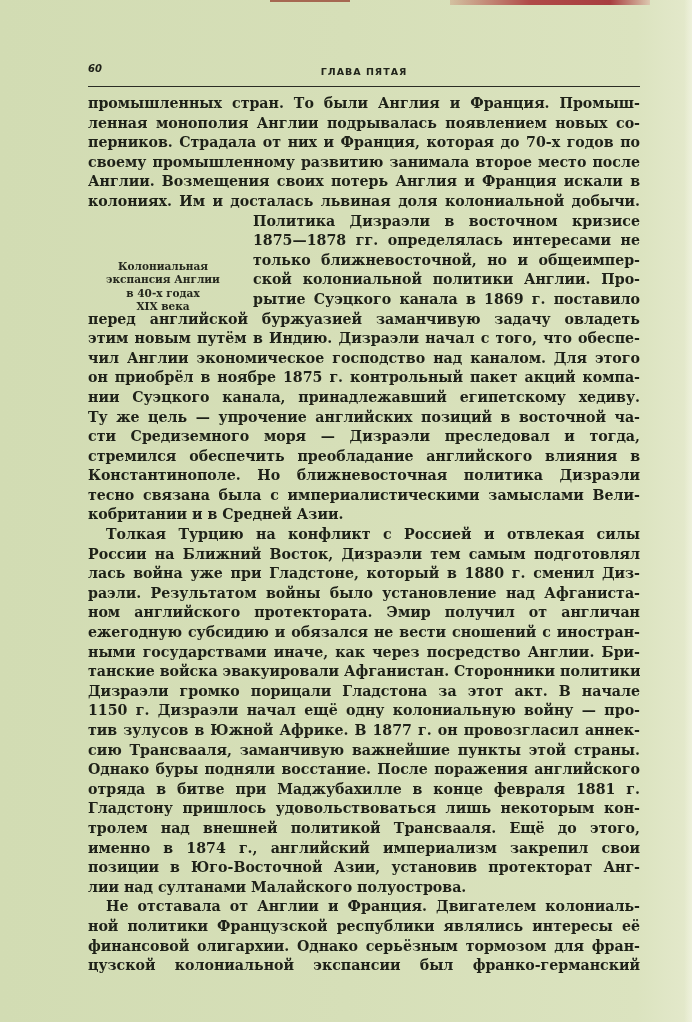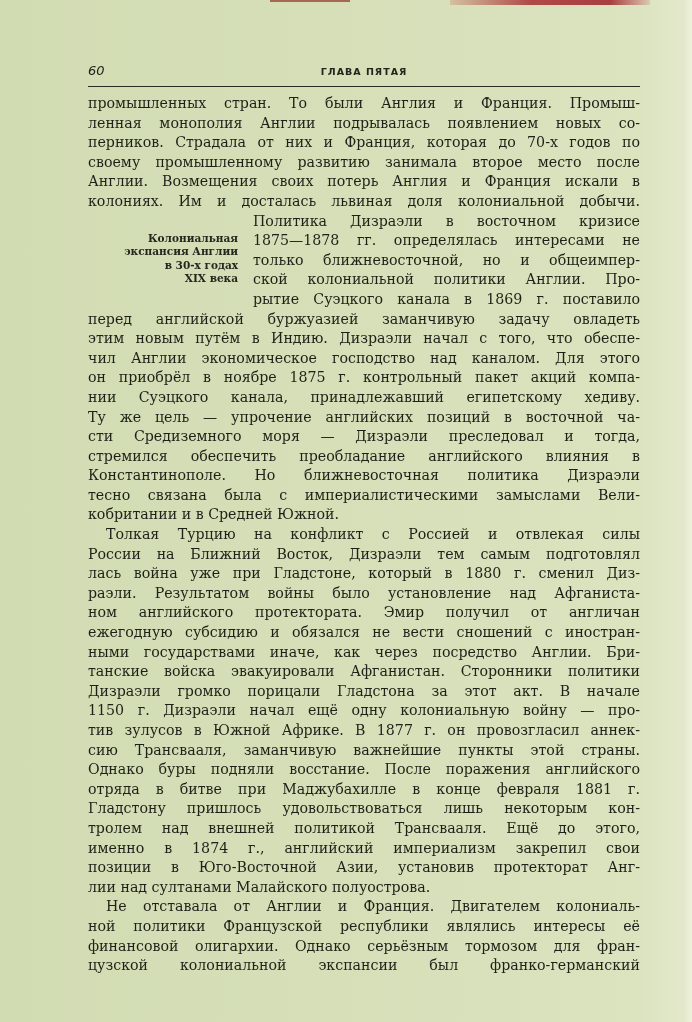--- a/index.html
+++ b/index.html
@@ -16,48 +16,49 @@
   .top-strip .seg2 { position: absolute; left: 450px; width: 200px; top: 0; height: 5px;
     background: linear-gradient(90deg, rgba(200,120,100,.3), #b04a48 40%, #a83e40 80%, rgba(220,160,150,.4)); }
   .right-edge { position: absolute; right: 0; top: 0; width: 8px; height: 1022px; background: linear-gradient(90deg, rgba(255,255,255,0), #eef1dc); }
 
   .running-head {
     position: absolute; left: 88px; top: 63px; width: 552px; height: 20px;
   }
   .page-number {
     position: absolute; left: 0; top: 0;
     font-family: "DejaVu Sans", "Liberation Sans", sans-serif;
-    font-style: italic; font-weight: normal; font-size: 13px; color: #1d1f17;
+    font-style: italic; font-weight: bold; font-size: 10px; color: #1d1f17;
   }
   .chapter-title {
     position: absolute; left: 0; right: 0; top: 3px; text-align: center;
     font-family: "DejaVu Sans", "Liberation Sans", sans-serif;
     font-weight: bold; font-size: 9.5px; letter-spacing: 1px; color: #22251c;
   }
   .head-rule {
     position: absolute; left: 88px; top: 86px; width: 552px; height: 1px;
     background: #2a2c24;
   }
 
   .text-block {
     position: absolute; left: 88px; top: 94px; width: 552px;
     font-size: 14.2px; line-height: 19.6px;
   }
   .line {
     display: block; height: 19.6px; white-space: nowrap;
     text-align: justify; text-align-last: justify;
     overflow: hidden;
+    font-weight: bold;
   }
   .line.last { text-align-last: left; }
   .line.indent { padding-left: 18px; }
   .line.narrow { margin-left: 165px; }
 
   .margin-note {
-    position: absolute; left: 88px; top: 232px; width: 150px;
-    text-align: right;
+    position: absolute; left: 88px; top: 260px; width: 150px;
+    text-align: center;
     font-family: "DejaVu Serif", "Liberation Serif", serif;
     font-weight: bold; font-size: 10.5px; line-height: 13.3px; color: #24271d;
   }
   .margin-note span { display: block; }
 </style>
 </head>
 <body>
 
 <div class="top-strip">
   <div class="seg1"></div>
@@ -67,21 +68,21 @@
 
 <div class="running-head">
   <span class="page-number">60</span>
   <span class="chapter-title">ГЛАВА ПЯТАЯ</span>
 </div>
 <div class="head-rule"></div>
 
 <div class="margin-note">
   <span>Колониальная</span>
   <span>экспансия Англии</span>
-  <span>в 30-х годах</span>
+  <span>в 40-х годах</span>
   <span>XIX века</span>
 </div>
 
 <div class="text-block">
   <span class="line">промышленных стран. То были Англия и Франция. Промыш-</span>
   <span class="line">ленная монополия Англии подрывалась появлением новых со-</span>
   <span class="line">перников. Страдала от них и Франция, которая до 70-х годов по</span>
   <span class="line">своему промышленному развитию занимала второе место после</span>
   <span class="line">Англии. Возмещения своих потерь Англия и Франция искали в</span>
   <span class="line">колониях. Им и досталась львиная доля колониальной добычи.</span>
@@ -93,21 +94,21 @@
   <span class="line">перед английской буржуазией заманчивую задачу овладеть</span>
   <span class="line">этим новым путём в Индию. Дизраэли начал с того, что обеспе-</span>
   <span class="line">чил Англии экономическое господство над каналом. Для этого</span>
   <span class="line">он приобрёл в ноябре 1875 г. контрольный пакет акций компа-</span>
   <span class="line">нии Суэцкого канала, принадлежавший египетскому хедиву.</span>
   <span class="line">Ту же цель — упрочение английских позиций в восточной ча-</span>
   <span class="line">сти Средиземного моря — Дизраэли преследовал и тогда,</span>
   <span class="line">стремился обеспечить преобладание английского влияния в</span>
   <span class="line">Константинополе. Но ближневосточная политика Дизраэли</span>
   <span class="line">тесно связана была с империалистическими замыслами Вели-</span>
-  <span class="line last">кобритании и в Средней Южной.</span>
+  <span class="line last">кобритании и в Средней Азии.</span>
   <span class="line indent">Толкая Турцию на конфликт с Россией и отвлекая силы</span>
   <span class="line">России на Ближний Восток, Дизраэли тем самым подготовлял</span>
   <span class="line">лась война уже при Гладстоне, который в 1880 г. сменил Диз-</span>
   <span class="line">раэли. Результатом войны было установление над Афганиста-</span>
   <span class="line">ном английского протектората. Эмир получил от англичан</span>
   <span class="line">ежегодную субсидию и обязался не вести сношений с иностран-</span>
   <span class="line">ными государствами иначе, как через посредство Англии. Бри-</span>
   <span class="line">танские войска эвакуировали Афганистан. Сторонники политики</span>
   <span class="line">Дизраэли громко порицали Гладстона за этот акт. В начале</span>
   <span class="line">1150 г. Дизраэли начал ещё одну колониальную войну — про-</span>

